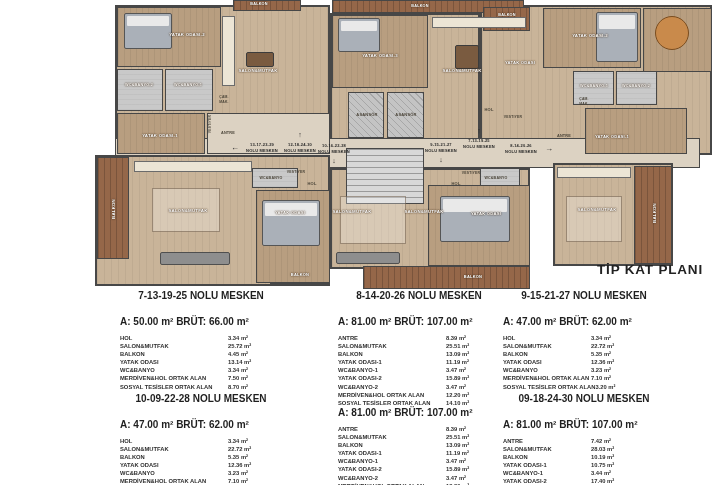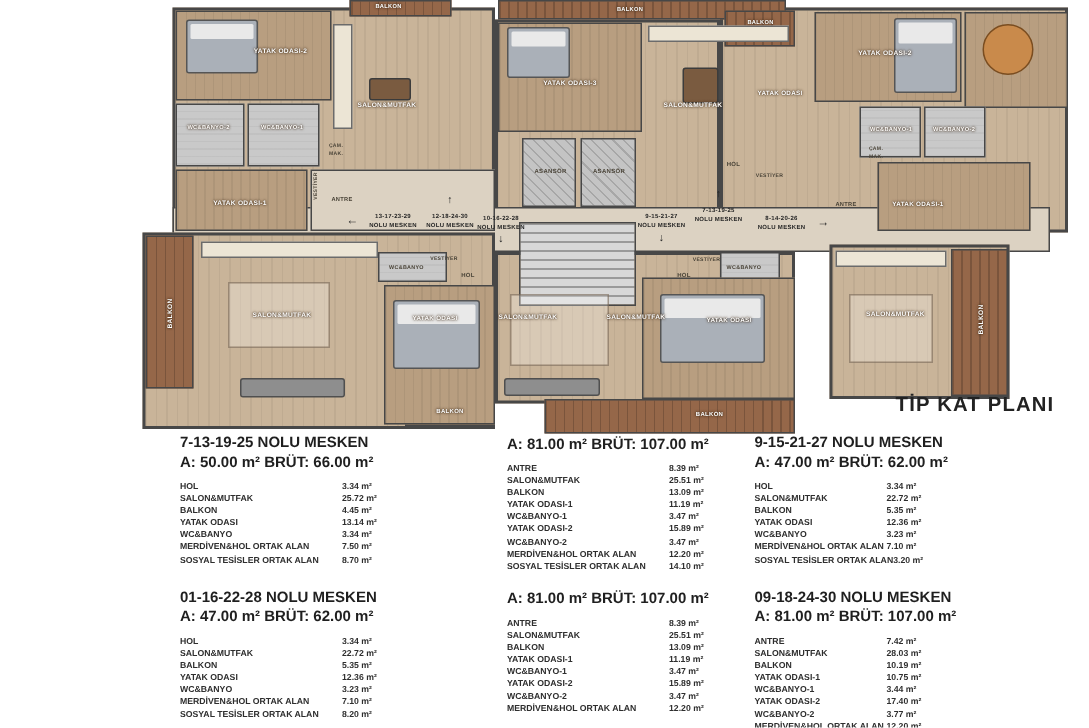--- a/index.html
+++ b/index.html
@@ -29,22 +29,22 @@
   .plbl{position:absolute;transform:translate(-50%,-50%);font-weight:bold;white-space:nowrap;
         color:#4a4438;letter-spacing:0.2px;}
   .plbl.w{color:#ffffff;text-shadow:0 0 2px rgba(60,40,20,0.95),0 0 1px rgba(60,40,20,0.9);}
   .plbl.u{color:#262626;}
 
   .plan-title{position:absolute;left:565px;top:262px;width:170px;text-align:center;
               font-size:13.5px;font-weight:bold;color:#222;letter-spacing:0.8px;}
 
   
   .atable{position:absolute;width:162px;color:#1f1f1f;}
-  .ttitle{font-size:10px;font-weight:bold;line-height:12px;white-space:nowrap;}
-  .tsub{font-size:10px;font-weight:bold;line-height:12px;margin-top:1px;white-space:nowrap;}
+  .ttitle{font-size:10px;font-weight:bold;line-height:12px;white-space:nowrap;text-align:center;}
+  .tsub{font-size:10px;font-weight:bold;line-height:12px;margin-top:14px;white-space:nowrap;}
   .trows{margin-top:6px;}
   .trow{display:flex;line-height:8.1px;font-size:5.8px;font-weight:bold;color:#2e2e2e;white-space:nowrap;}
   .tlab{flex:0 0 108px;}
   .narrow .tlab{flex:0 0 88px;}
   .tval{flex:1;}
 </style>
 </head>
 <body>
 
 <div class="plan">
@@ -209,20 +209,21 @@
         <span class="tlab">MERDİVEN&amp;HOL ORTAK ALAN</span>
         <span class="tval">7.50 m²</span>
       </div>
       <div class="trow">
         <span class="tlab">SOSYAL TESİSLER ORTAK ALAN</span>
         <span class="tval">8.70 m²</span>
       </div>
     </div>
 </div>
 <div class="atable" style="left:338px;top:290px">
+  <div class="ttitle">8-14-20-26 NOLU MESKEN</div>
   <div class="tsub">A: 81.00 m² BRÜT: 107.00 m²</div>
   <div class="trows">
       <div class="trow">
         <span class="tlab">ANTRE</span>
         <span class="tval">8.39 m²</span>
       </div>
       <div class="trow">
         <span class="tlab">SALON&amp;MUTFAK</span>
         <span class="tval">25.51 m²</span>
       </div>
@@ -284,21 +285,21 @@
         <span class="tlab">MERDİVEN&amp;HOL ORTAK ALAN</span>
         <span class="tval">7.10 m²</span>
       </div>
       <div class="trow">
         <span class="tlab">SOSYAL TESİSLER ORTAK ALAN</span>
         <span class="tval">3.20 m²</span>
       </div>
     </div>
 </div>
 <div class="atable" style="left:120px;top:393px">
-  <div class="ttitle">01-16-22-28 NOLU MESKEN</div>
+  <div class="ttitle">10-09-22-28 NOLU MESKEN</div>
   <div class="tsub">A: 47.00 m² BRÜT: 62.00 m²</div>
   <div class="trows">
       <div class="trow">
         <span class="tlab">HOL</span>
         <span class="tval">3.34 m²</span>
       </div>
       <div class="trow">
         <span class="tlab">SALON&amp;MUTFAK</span>
         <span class="tval">22.72 m²</span>
       </div>

